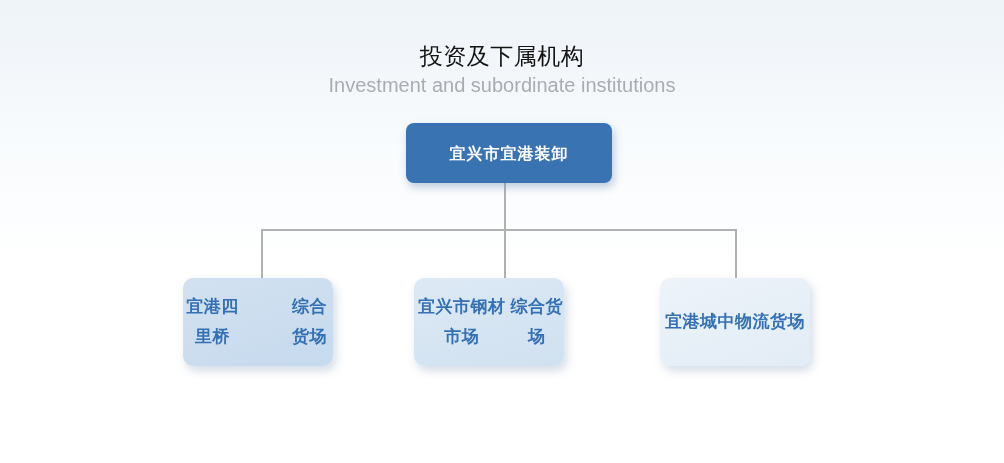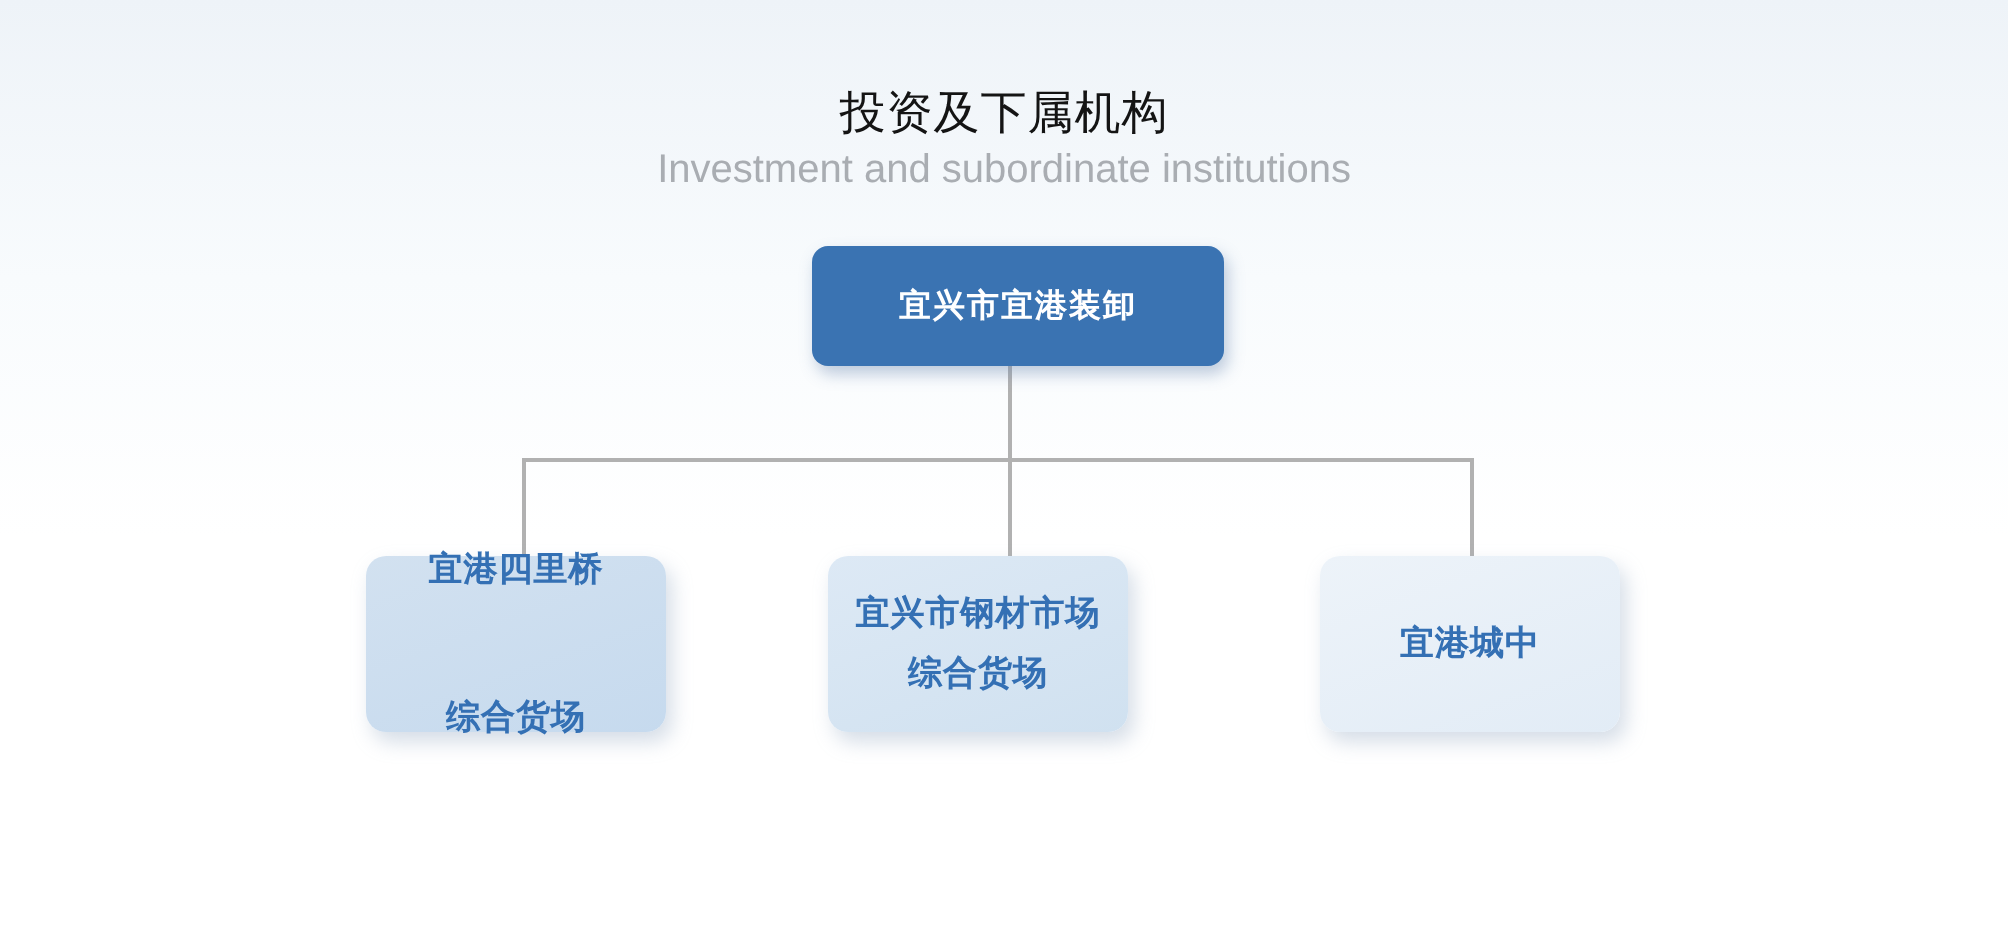--- a/index.html
+++ b/index.html
@@ -50,21 +50,21 @@
     left: 0;
     pointer-events: none;
   }
   .connectors line {
     stroke: var(--connector, #b1b1b1);
     stroke-width: 2;
   }
   .node {
     position: absolute;
     display: flex;
-    flex-direction: column;
+    flex-direction: row;
     align-items: center;
     justify-content: center;
     text-align: center;
     font-weight: 700;
   }
   .node-root {
     left: 406px;
     top: 123px;
     width: 206px;
     height: 60px;
@@ -133,15 +133,16 @@
     <span>综合货场</span>
   </div>
 
   <div class="node node-child child-2">
     <span>宜兴市钢材市场</span>
     <span>综合货场</span>
   </div>
 
   <div class="node node-child child-3">
     <span>宜港城中</span>
+    <span>物流货场</span>
   </div>
 
 </div>
 
 </body></html>

